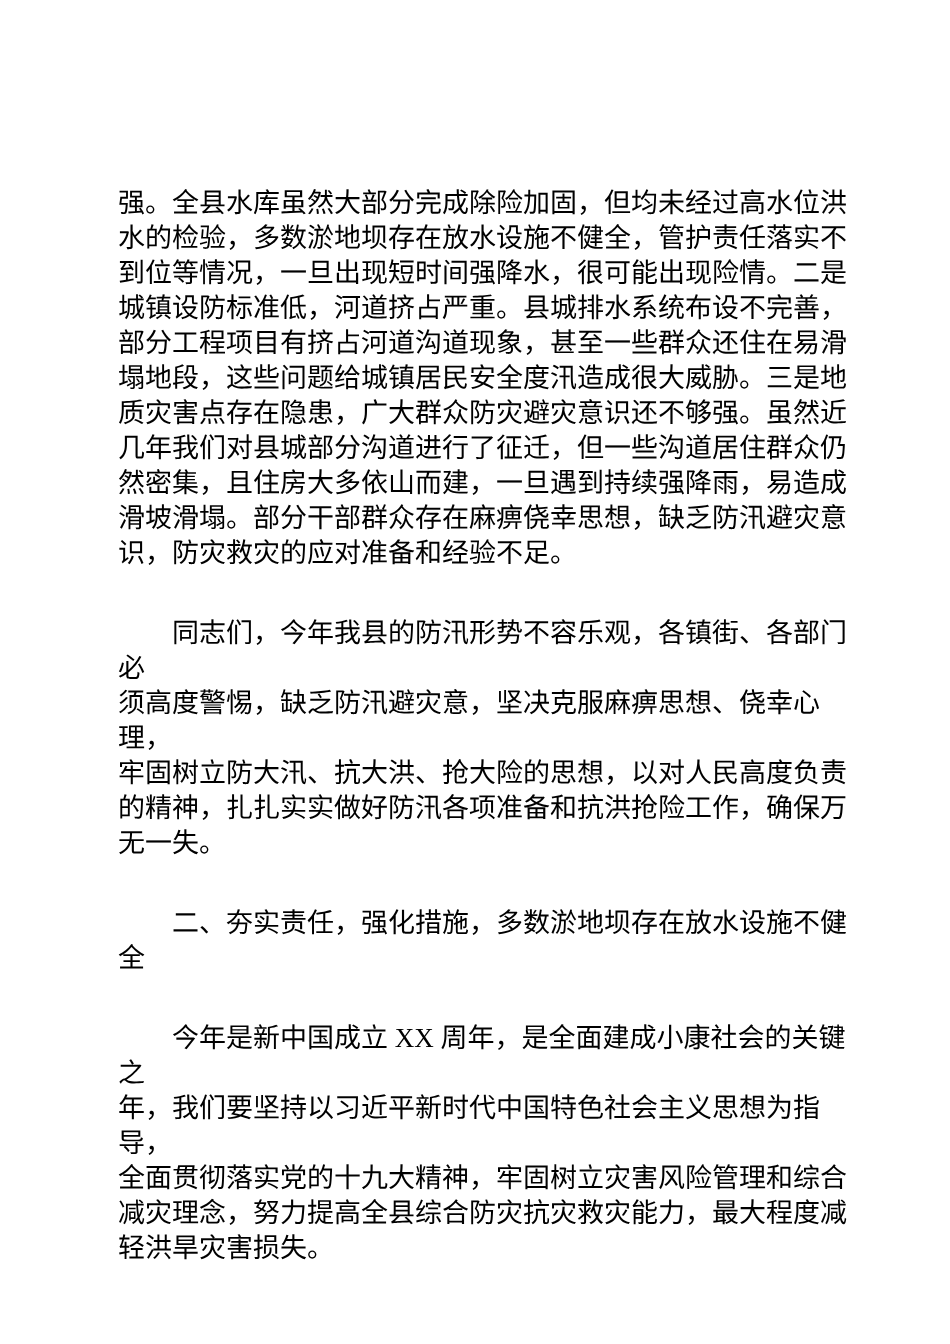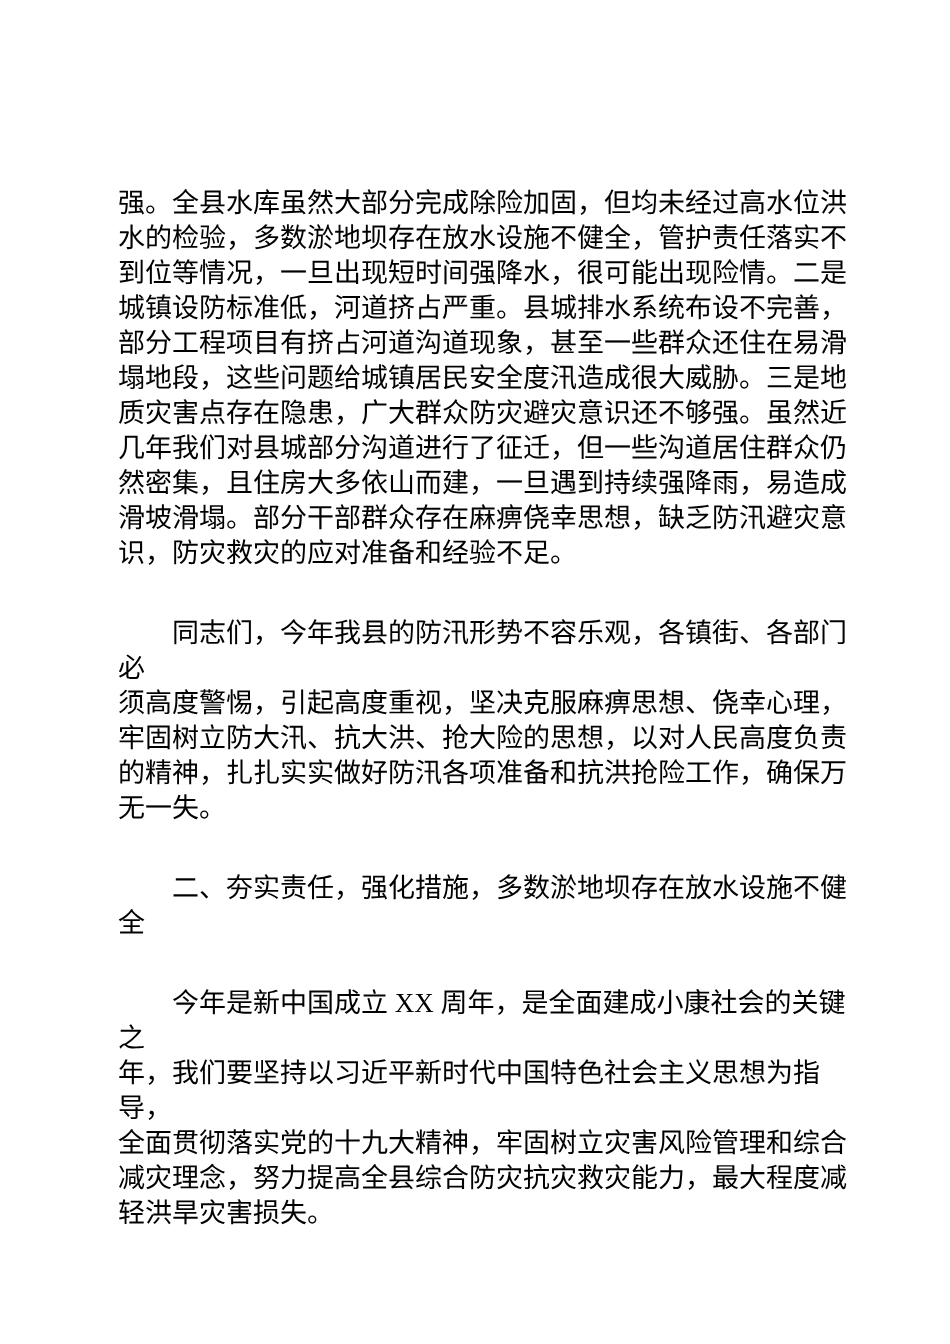--- a/index.html
+++ b/index.html
@@ -54,21 +54,21 @@
 到位等情况，一旦出现短时间强降水，很可能出现险情。二是
 城镇设防标准低，河道挤占严重。县城排水系统布设不完善，
 部分工程项目有挤占河道沟道现象，甚至一些群众还住在易滑
 塌地段，这些问题给城镇居民安全度汛造成很大威胁。三是地
 质灾害点存在隐患，广大群众防灾避灾意识还不够强。虽然近
 几年我们对县城部分沟道进行了征迁，但一些沟道居住群众仍
 然密集，且住房大多依山而建，一旦遇到持续强降雨，易造成
 滑坡滑塌。部分干部群众存在麻痹侥幸思想，缺乏防汛避灾意
 识，防灾救灾的应对准备和经验不足。</p>
     <p class="body-para indent">同志们，今年我县的防汛形势不容乐观，各镇街、各部门必
-须高度警惕，引起高度重视，坚决克服麻痹思想、侥幸心理，
+须高度警惕，缺乏防汛避灾意，坚决克服麻痹思想、侥幸心理，
 牢固树立防大汛、抗大洪、抢大险的思想，以对人民高度负责
 的精神，扎扎实实做好防汛各项准备和抗洪抢险工作，确保万
 无一失。</p>
     <h2 class="heading indent">二、夯实责任，强化措施，多数淤地坝存在放水设施不健全</h2>
     <p class="body-para indent">今年是新中国成立 XX 周年，是全面建成小康社会的关键之
 年，我们要坚持以习近平新时代中国特色社会主义思想为指导，
 全面贯彻落实党的十九大精神，牢固树立灾害风险管理和综合
 减灾理念，努力提高全县综合防灾抗灾救灾能力，最大程度减
 轻洪旱灾害损失。</p>
   </div>

